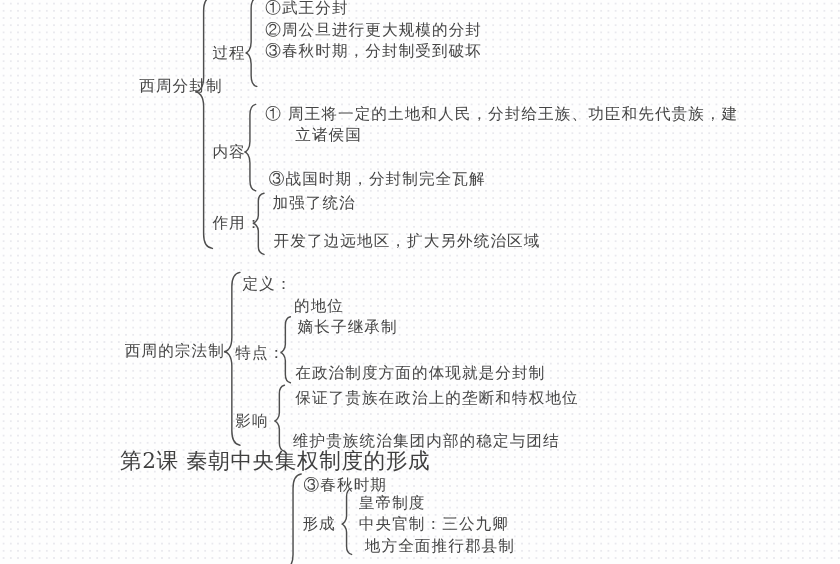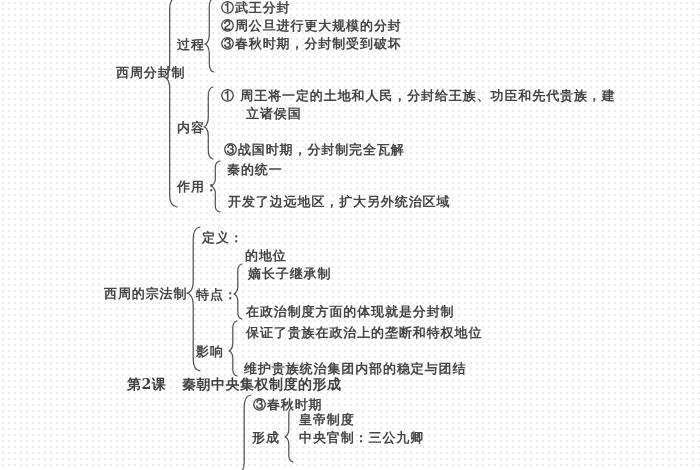--- a/index.html
+++ b/index.html
@@ -9,27 +9,27 @@
     background:#ffffff;
   }
   .page{
     position:relative;width:700px;height:470px;overflow:hidden;
     background-color:#fefefe;
     background-image:radial-gradient(circle,#e9e9ee 0.8px,rgba(255,255,255,0) 1px);
     background-size:6px 6px;
   }
   .t{
     position:absolute;
-    font-weight:700;
+    font-weight:400;
     font-size:13px;line-height:15px;
     letter-spacing:0.9px;
     color:#454545;
     white-space:nowrap;
   }
-  .t.heading{font-size:14px;letter-spacing:0.5px;color:#3f3f3f;margin-left:27px;}
+  .t.heading{font-size:18px;letter-spacing:0.5px;color:#3f3f3f;}
   svg.brace{position:absolute;overflow:visible;}
 </style>
 </head>
 <body>
 
 <div class="page">
 
   <span class="t" style="left:116px;top:65px">西周分封制</span>
   <svg class="brace" style="left:162px;top:-4px" width="16" height="212" viewBox="0 0 16 212">
       <path d="M 15 1 Q 7.68 2 7.68 13 L 7.68 68.56 C 7.68 77.56 3.52 80.56 0.6 80.56 C 3.52 80.56 7.68 83.56 7.68 92.56 L 7.68 199 Q 7.68 210 15 211" fill="none" stroke="#4e4e4e" stroke-width="1.2" stroke-linecap="round"></path>
@@ -48,21 +48,21 @@
       <path d="M 10 1 Q 5.279999999999999 2 5.279999999999999 9.879999999999999 L 5.279999999999999 31.820000000000004 C 5.279999999999999 37.7 2.42 40.7 0.6 40.7 C 2.42 40.7 5.279999999999999 43.7 5.279999999999999 49.58 L 5.279999999999999 64.12 Q 5.279999999999999 72 10 73" fill="none" stroke="#4e4e4e" stroke-width="1.2" stroke-linecap="round"></path>
     </svg>
   <span class="t" style="left:221px;top:88px">① 周王将一定的土地和人民，分封给王族、功臣和先代贵族，建</span>
   <span class="t" style="left:246px;top:106px">立诸侯国</span>
   <span class="t" style="left:224px;top:142px">③战国时期，分封制完全瓦解</span>
 
   <span class="t" style="left:177px;top:179px">作用：</span>
   <svg class="brace" style="left:210px;top:160px" width="11" height="53" viewBox="0 0 11 53">
       <path d="M 10 1 Q 5.279999999999999 2 5.279999999999999 7.359999999999999 L 5.279999999999999 19.61 C 5.279999999999999 22.97 2.42 25.97 0.6 25.97 C 2.42 25.97 5.279999999999999 28.97 5.279999999999999 32.33 L 5.279999999999999 45.64 Q 5.279999999999999 51 10 52" fill="none" stroke="#4e4e4e" stroke-width="1.2" stroke-linecap="round"></path>
     </svg>
-  <span class="t" style="left:227px;top:162px">秦的统一</span>
+  <span class="t" style="left:227px;top:162px">加强了统治</span>
   <span class="t" style="left:228px;top:194px">开发了边远地区，扩大另外统治区域</span>
 
   <span class="t" style="left:104px;top:286px">西周的宗法制</span>
   <svg class="brace" style="left:186px;top:226px" width="15" height="146" viewBox="0 0 15 146">
       <path d="M 14 1 Q 7.199999999999999 2 7.199999999999999 13 L 7.199999999999999 55.16 C 7.199999999999999 64.16 3.3 67.16 0.6 67.16 C 3.3 67.16 7.199999999999999 70.16 7.199999999999999 79.16 L 7.199999999999999 133 Q 7.199999999999999 144 14 145" fill="none" stroke="#4e4e4e" stroke-width="1.2" stroke-linecap="round"></path>
     </svg>
 
   <span class="t" style="left:202px;top:230px">定义：</span>
   <span class="t" style="left:245px;top:248px">的地位</span>
 
@@ -87,14 +87,15 @@
       <path d="M 14 1 Q 7.199999999999999 2 7.199999999999999 13 L 7.199999999999999 68 C 7.199999999999999 77 3.3 80 0.6 80 C 3.3 80 7.199999999999999 83 7.199999999999999 92 L 7.199999999999999 147 Q 7.199999999999999 158 14 159" fill="none" stroke="#4e4e4e" stroke-width="1.2" stroke-linecap="round"></path>
     </svg>
   <span class="t" style="left:253px;top:397px">③春秋时期</span>
 
   <span class="t" style="left:252px;top:430px">形成</span>
   <svg class="brace" style="left:284px;top:406px" width="10" height="57" viewBox="0 0 10 57">
       <path d="M 9 1 Q 4.8 2 4.8 7.84 L 4.8 23.94 C 4.8 27.78 2.2 30.78 0.6 30.78 C 2.2 30.78 4.8 33.78 4.8 37.620000000000005 L 4.8 49.16 Q 4.8 55 9 56" fill="none" stroke="#4e4e4e" stroke-width="1.2" stroke-linecap="round"></path>
     </svg>
   <span class="t" style="left:299px;top:412px">皇帝制度</span>
   <span class="t" style="left:299px;top:430px">中央官制：三公九卿</span>
+  <span class="t" style="left:304px;top:448px">地方全面推行郡县制</span>
 
 </div>
 
 </body></html>

